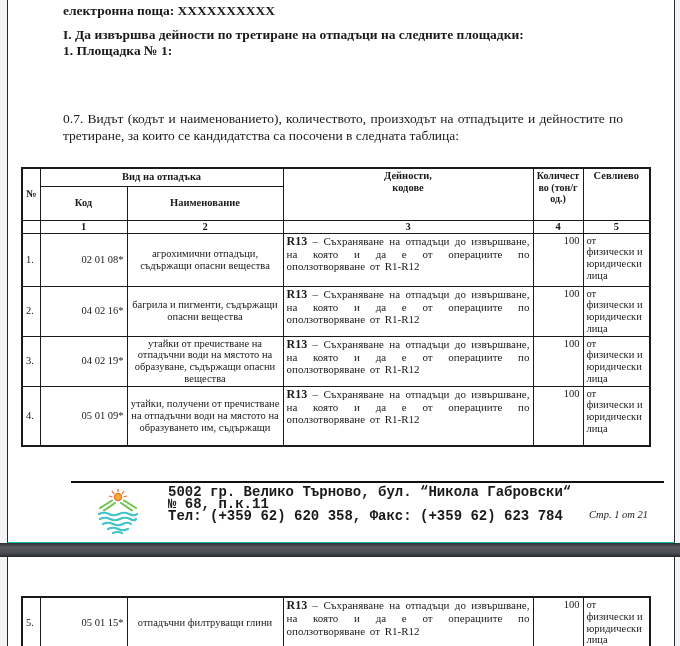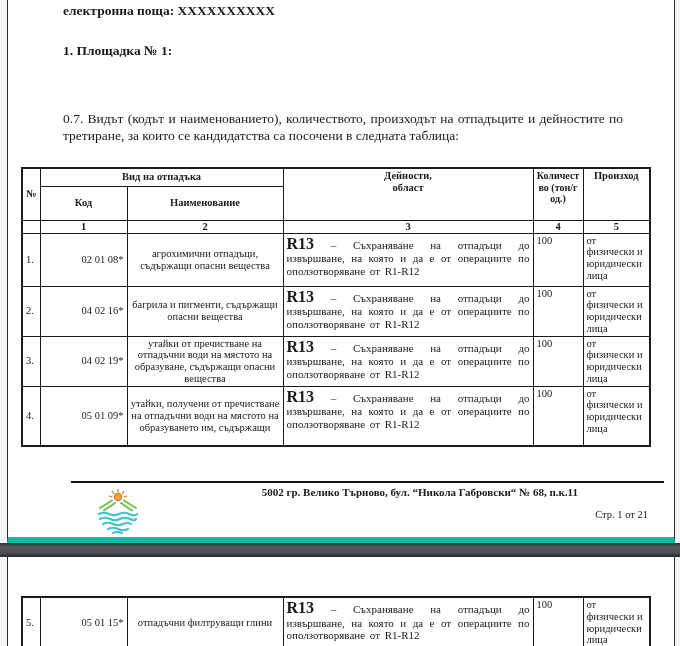--- a/index.html
+++ b/index.html
@@ -12,21 +12,21 @@
     color: #1a1a1a;
   }
   .page {
     position: absolute;
     left: 7px;
     width: 668px;
     background: #ffffff;
     border-left: 1px solid #2a2a2a;
     border-right: 1px solid #2a2a2a;
   }
-  #page1 { top: 0; height: 543px; border-bottom: 6px solid #14b8a6; overflow: hidden; }
+  #page1 { top: 0; height: 543px; border-bottom: 1px solid #14b8a6; overflow: hidden; }
   #page2 { top: 557px; height: 89px; overflow: hidden; }
 
   .abs { position: absolute; }
 
   .bold { font-weight: bold; }
   .line13 { font-size: 13.5px; }
   .para {
     font-size: 13.5px;
     line-height: 16.5px;
     text-align: justify;
@@ -48,45 +48,46 @@
     font-weight: normal;
   }
   table.waste th { font-weight: bold; text-align: center; }
   .th-top { vertical-align: top; }
   .th-mid { vertical-align: middle; margin-left: 36px; }
   .th-qty { word-break: break-all; line-height: 1.15; font-size: 10px; margin-left: 8px; }
   td.c-num   { vertical-align: middle; text-align: left; padding: 1px 2px; font-weight: bold; }
   td.c-code  { vertical-align: middle; text-align: right; }
   td.c-name  { vertical-align: middle; text-align: center; }
   td.c-act   { vertical-align: top; text-align: justify; font-size: 11px; padding: 2px 4px; word-spacing: 2px; }
-  td.c-act b { font-size: 16px; }
-  td.c-qty   { vertical-align: top; text-align: left; padding: 2px 4px; }
+  td.c-act b { font-size: 12px; }
+  td.c-qty   { vertical-align: top; text-align: right; padding: 2px 4px; }
   td.c-org   { vertical-align: top; text-align: left; padding: 2px 3px; }
   tr.nums td { text-align: center; font-weight: bold; padding: 0; line-height: 12px; }
 
   
   .footer-rule { background: #111; height: 2px; }
-  .address { text-align: right; font-weight: bold; font-size: 11px; line-height: 12px; }
+  .address { text-align: left; font-weight: bold; font-size: 14px; line-height: 12px; font-family: Liberation Mono, monospace; }
   .pagenum { font-size: 10.5px; }
 
   
   .separator {
     position: absolute;
     left: 0; top: 543px;
     width: 680px; height: 14px;
     background: linear-gradient(to bottom, #2e3134 0%, #565a5f 30%, #4a4e53 70%, #27292c 100%);
   }
 </style>
 </head>
 <body>
 
 <div class="page" id="page1">
 
   <div class="abs line13 bold" style="left:55px; top:3px;">електронна поща: XXXXXXXXXX</div>
 
+  <div class="abs line13 bold" style="left:55px; top:27px; width:560px;">I. Да извършва дейности по третиране на отпадъци на следните площадки:</div>
 
   <div class="abs line13 bold" style="left:55px; top:43px;">1. Площадка № 1:</div>
 
 
   <div class="abs para" style="left:55px; top:111px; width:560px;">0.7. Видът (кодът и наименованието), количеството, произходът на отпадъците и дейностите по третиране, за които се кандидатства са посочени в следната таблица:</div>
 
   <table class="waste abs" style="left:13px; top:167px;">
     <colgroup>
       <col style="width:18px">
         <col style="width:87px">
@@ -94,24 +95,24 @@
       <col style="width:250px">
         <col style="width:50px">
         <col style="width:67px">
     </colgroup>
     <tbody>
         <tr style="height:18px">
       <th class="th-mid" rowspan="2">№</th>
       <th class="th-mid" colspan="2">Вид на отпадъка</th>
       <th class="th-top" rowspan="2">
         <div>Дейности,</div>
-        <div>област</div>
+        <div>кодове</div>
       </th>
       <th class="th-top th-qty" rowspan="2">Количество (тон/год.)</th>
-      <th class="th-top" rowspan="2">Произход</th>
+      <th class="th-top" rowspan="2">Севлиево</th>
     </tr>
     <tr style="height:34px">
       <th class="th-mid">Код</th>
       <th class="th-mid">Наименование</th>
     </tr>
     <tr class="nums" style="height:13px">
       <td></td>
       <td>1</td>
       <td>2</td>
       <td>3</td>
@@ -174,23 +175,24 @@
       <path d="M4 27 q5 -2.5 10 0 t10 0 t10 0 t8 0"></path>
       <path d="M5 32 q5 -2.5 10 0 t10 0 t10 0 t6 0"></path>
       <path d="M8 37 q5 -2.5 10 0 t10 0 t8 0"></path>
       <path d="M13 42 q5 -2.5 10 0 t10 0"></path>
       <path d="M18 46 q4.5 -2 9 0"></path>
     </g>
   </svg>
 
   <div class="abs address" style="left:160px; top:486px; width:410px;">
     <div>5002 гр. Велико Търново, бул. “Никола Габровски“ № 68, п.к.11</div>
+    <div>Тел: (+359 62) 620 358, Факс: (+359 62) 623 784</div>
   </div>
 
-  <div class="abs pagenum" style="left:555px; top:509px; width:85px; text-align:right;">Стр. 1 от 21</div>
+  <div class="abs pagenum" style="left:555px; top:509px; width:85px; text-align:right;font-style:italic;">Стр. 1 от 21</div>
 </div>
 
 <div class="separator"></div>
 
 <div class="page" id="page2">
   <table class="waste abs" style="left:13px; top:39px;">
     <colgroup>
       <col style="width:18px">
         <col style="width:87px">
         <col style="width:156px">

